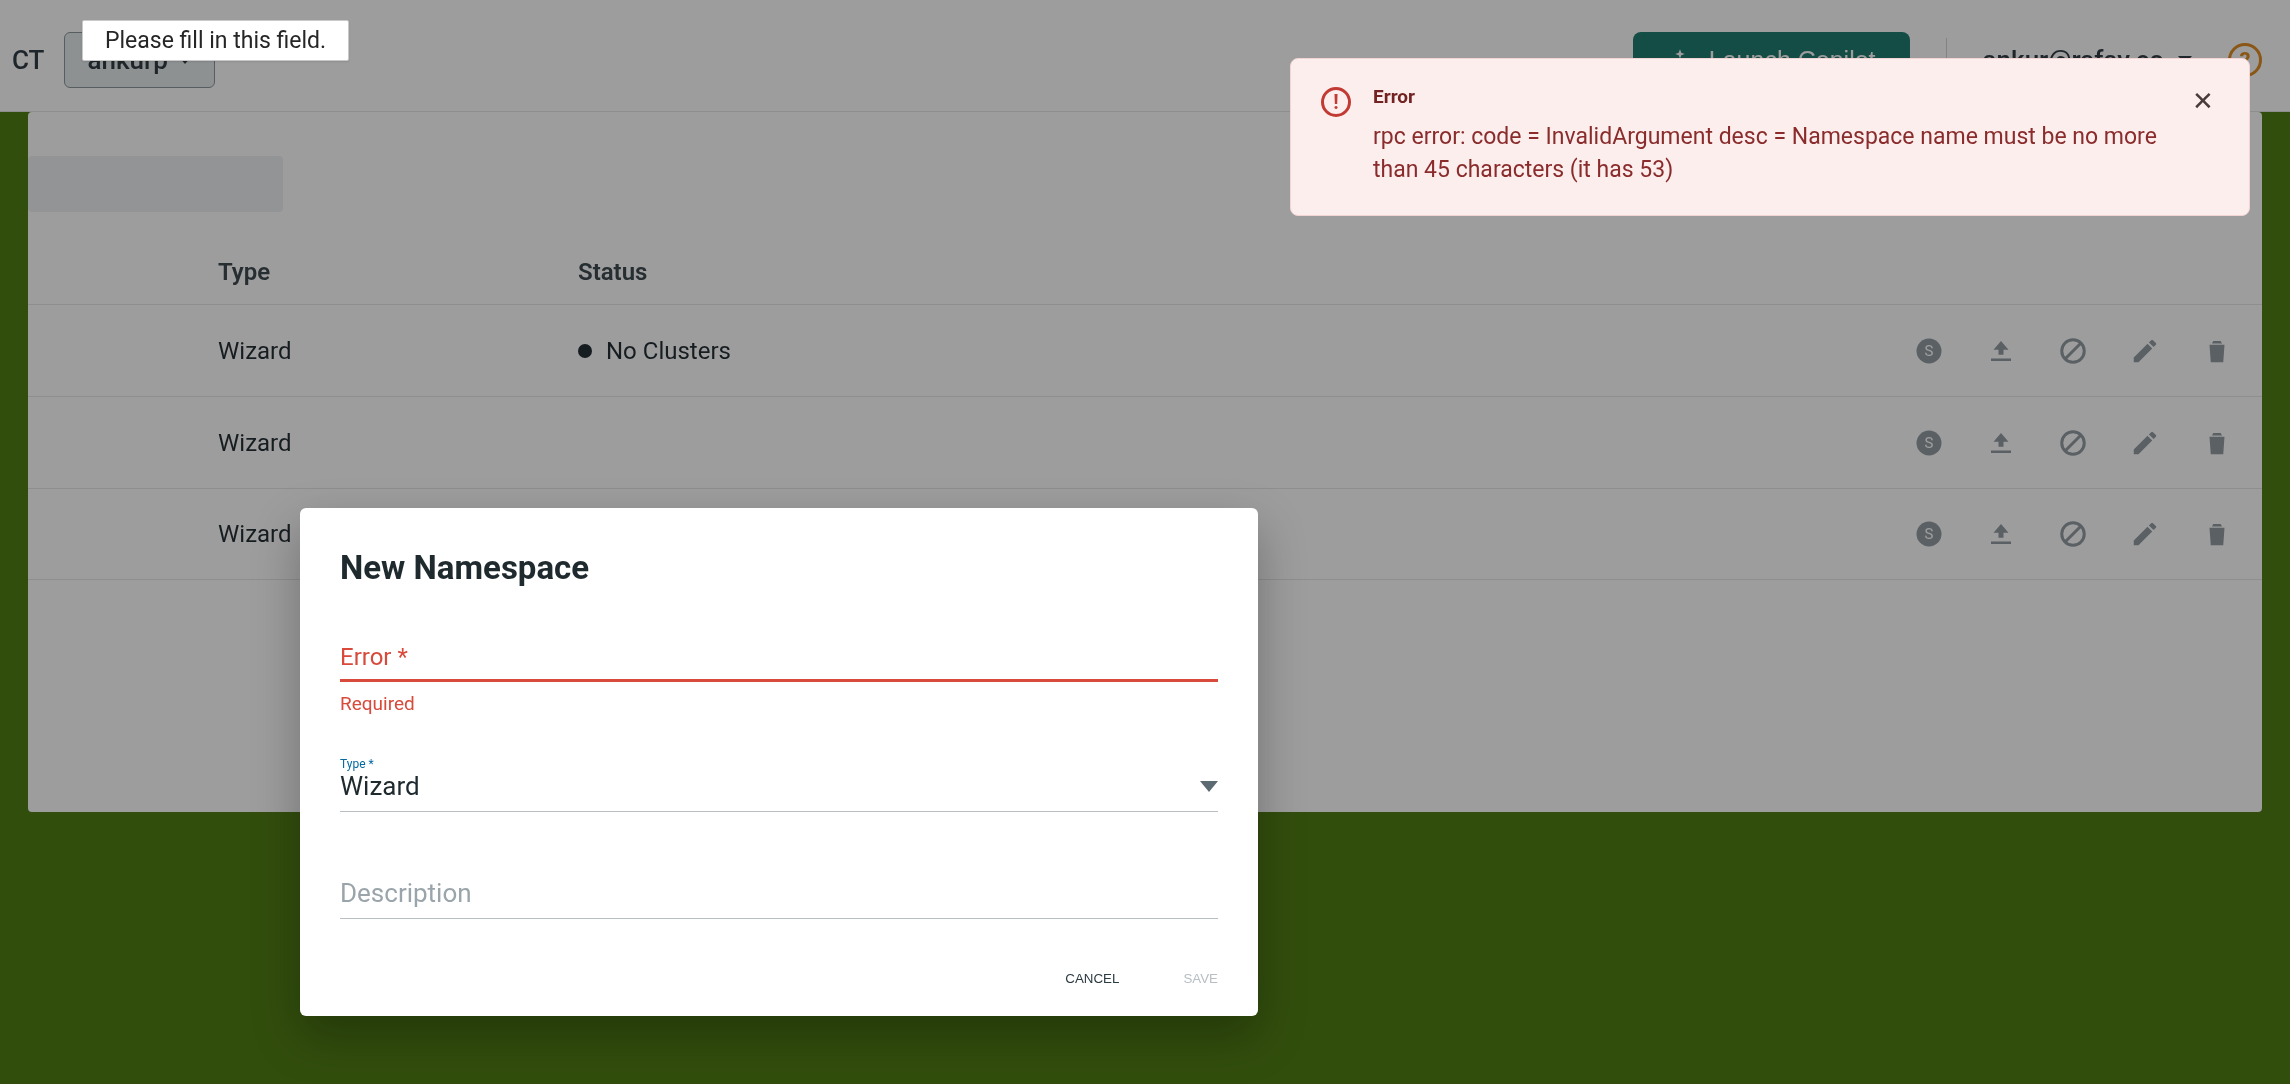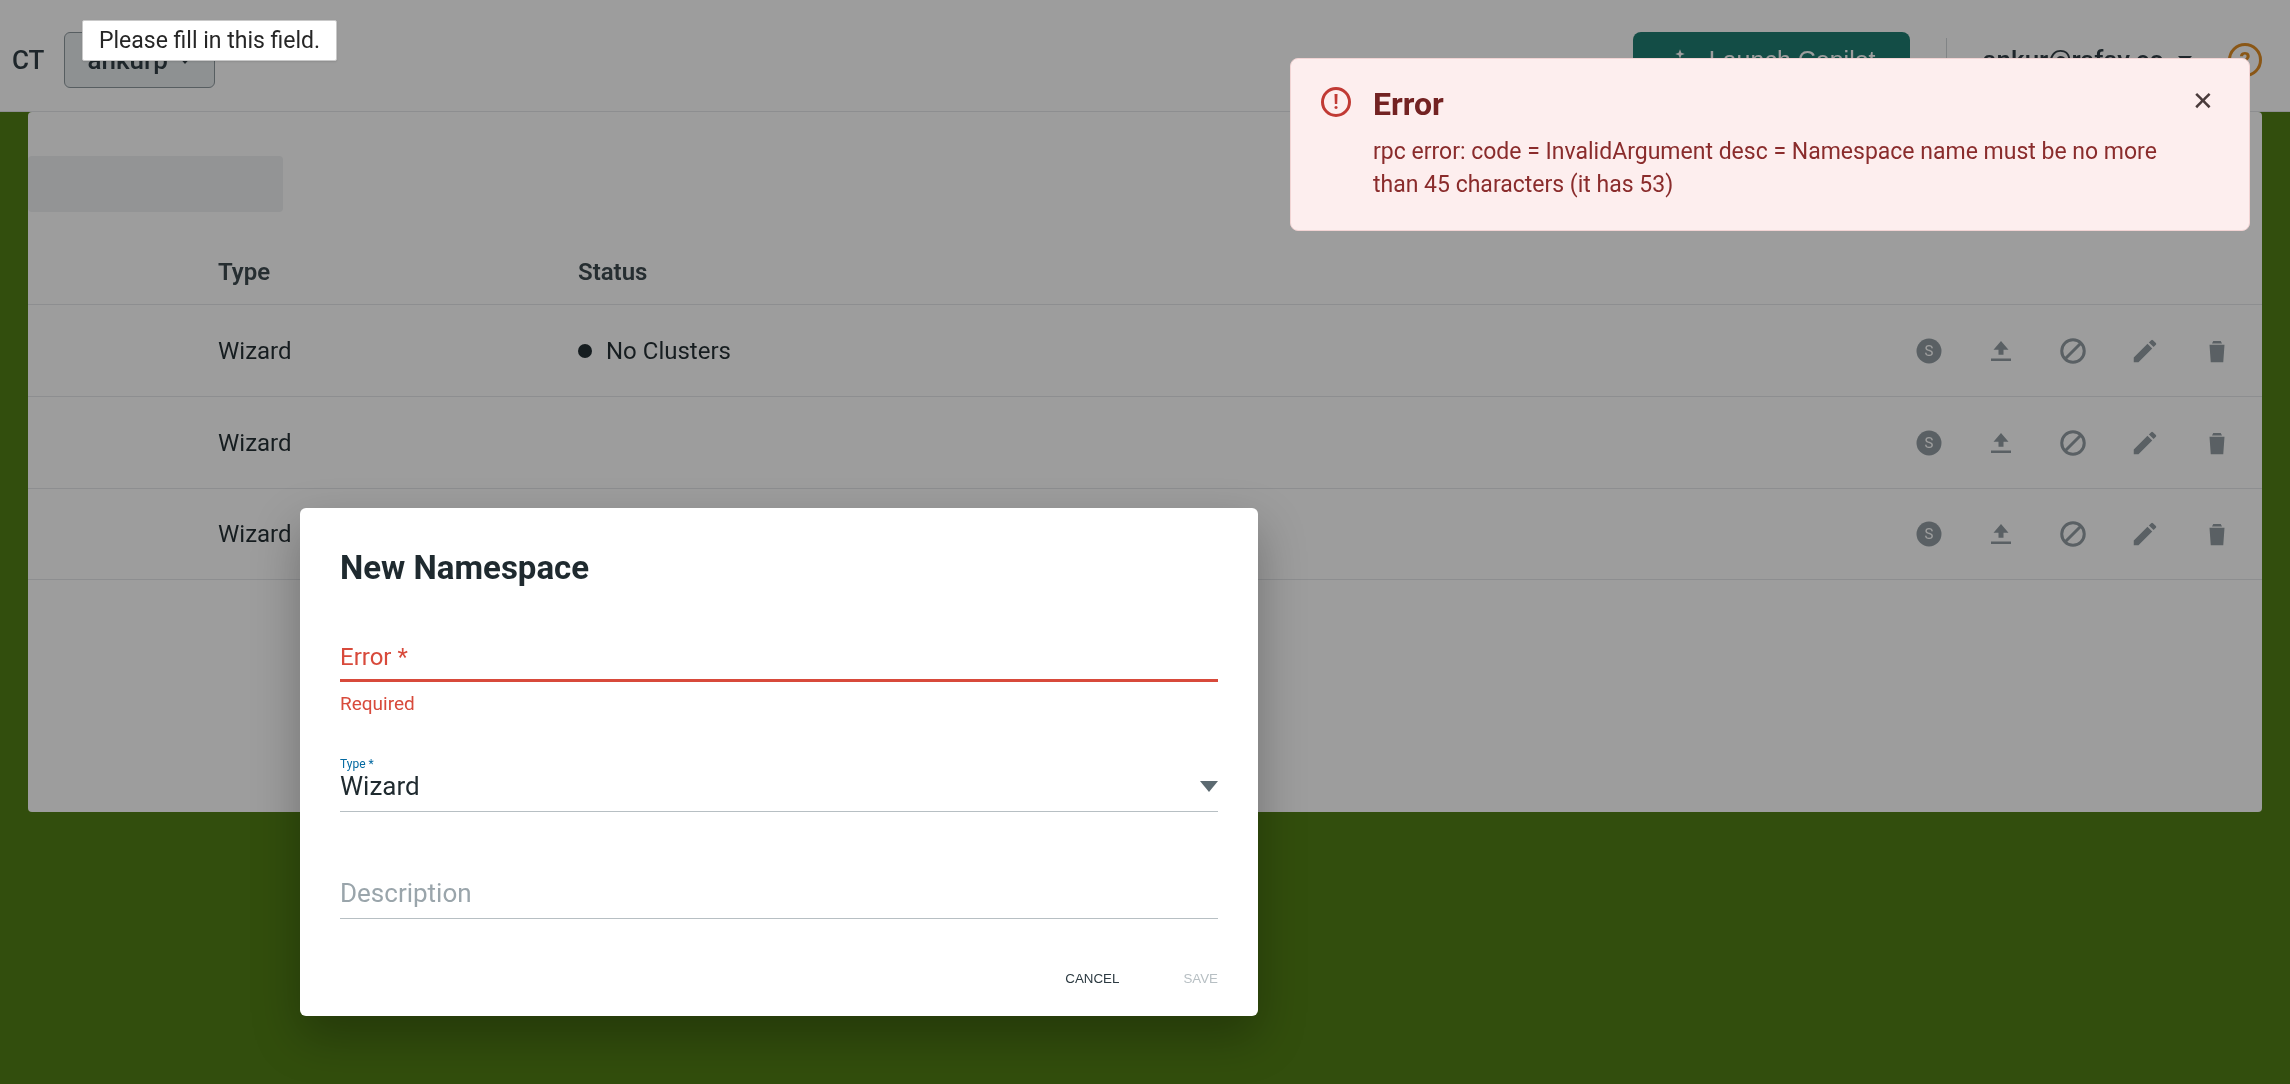--- a/index.html
+++ b/index.html
@@ -85,21 +85,21 @@
 
   
   .native-tooltip {
     position: absolute;
     top: 20px; left: 82px;
     z-index: 60;
     background: #ffffff;
     border: 1px solid #c9c9c9;
     color: #262626;
     font-size: 23px;
-    padding: 6px 16px;
+    padding: 6px 22px;
     border-radius: 2px;
     box-shadow: 0 1px 2px rgba(0,0,0,0.1);
   }
 
   
   .content {
     position:absolute; top:112px; left:0; right:0; bottom:0;
     background:#4d7c0f;
   }
   .content-inner {
@@ -174,21 +174,21 @@
   }
   .toast .alert-circle {
     flex: 0 0 30px; width:30px; height:30px;
     border:3px solid #c13a34; border-radius:50%;
     color:#c13a34;
     display:flex;align-items:center;justify-content:center;
     font-size:20px; font-weight:700;
     margin-top:2px;
   }
   .toast-body { flex:1; }
-  .toast-title { font-size:32px; font-weight:700; color:#732222; margin-bottom:12px; }
+  .toast-title { font-size:19px; font-weight:700; color:#732222; margin-bottom:12px; }
   .toast-msg { font-size:23px; line-height:1.45; color:#8a2c2c; }
   .toast-close {
     flex:0 0 32px; width:32px; height:32px;
     color:#4a3b3b; font-size:26px;
     display:flex;align-items:center;justify-content:center;
     cursor:pointer;
   }
 
   
   .modal {

